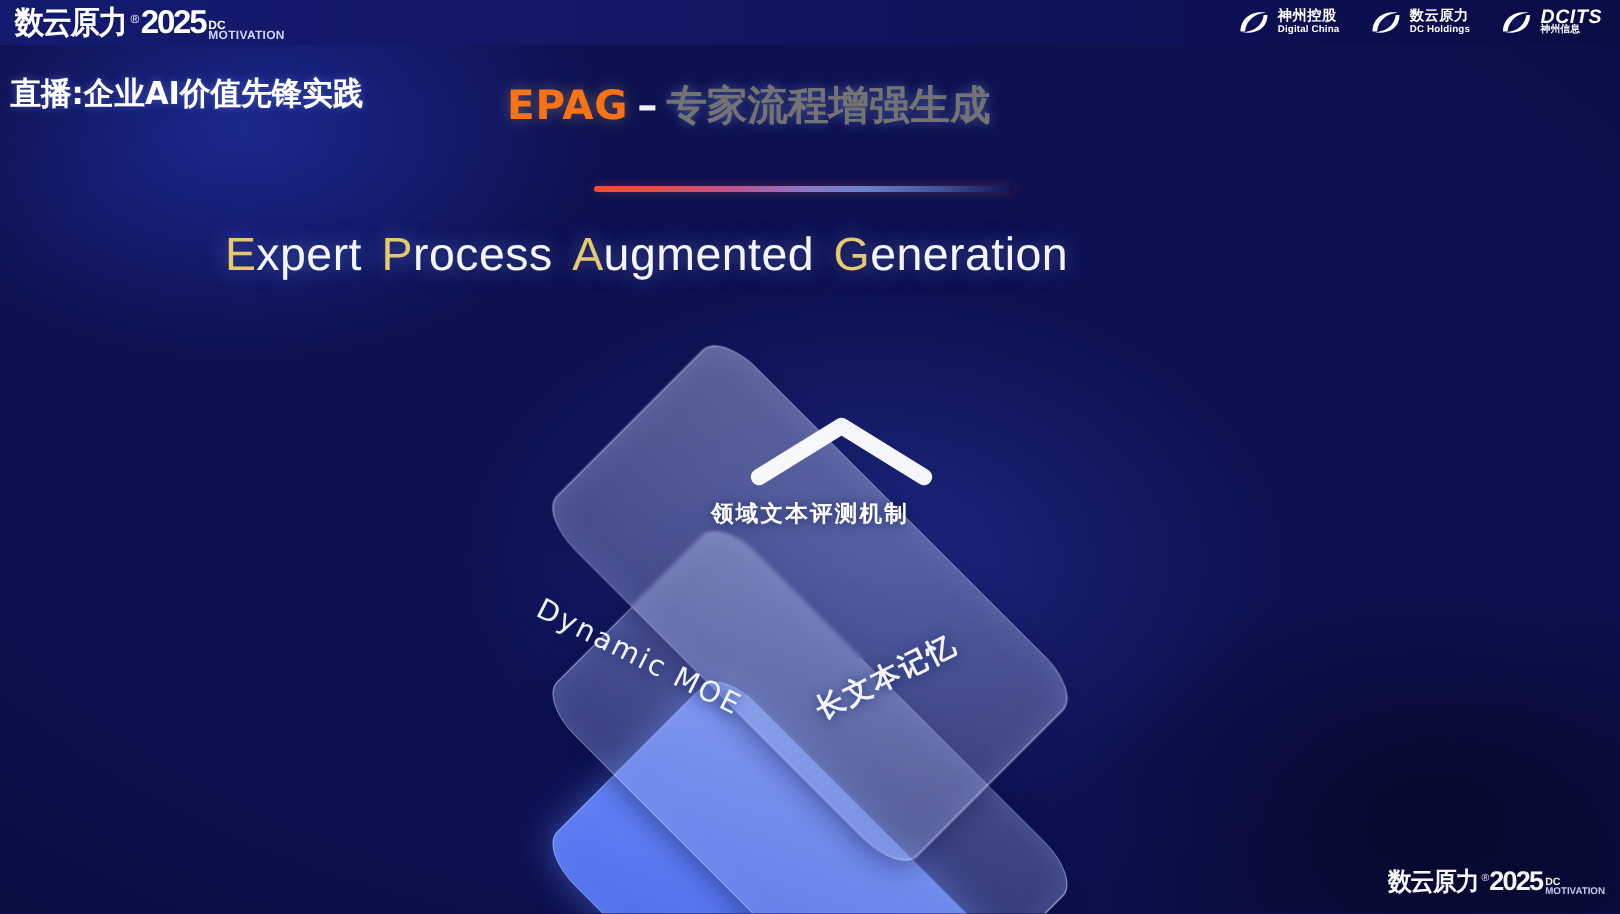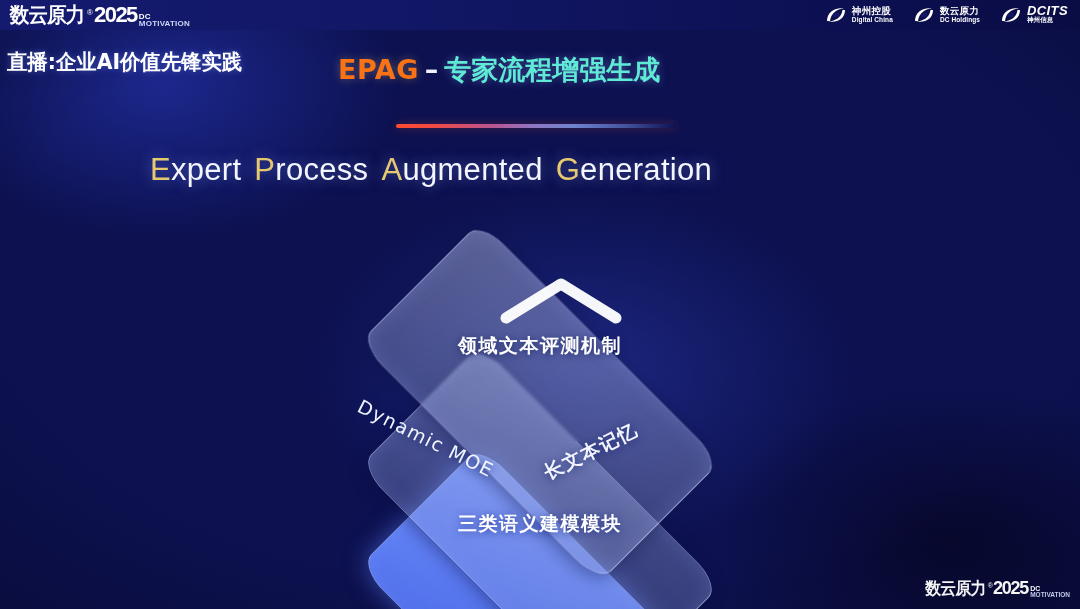--- a/index.html
+++ b/index.html
@@ -76,21 +76,21 @@
     text-shadow:0 0 6px rgba(120,150,255,.45);
   }
   .maintitle {
     position:absolute; left:338px; top:52px;
     font-size:27px; font-weight:bold;
     font-family:"DejaVu Sans","Liberation Sans",sans-serif;
     white-space:nowrap;
   }
   .mt-epag { color:#f97316; letter-spacing:.5px; text-shadow:0 0 10px rgba(233,203,114,.35); }
   .mt-dash { color:#f0f2ff; margin:0 6px; }
-  .mt-cn { color:#5eead4; text-shadow:0 0 8px rgba(150,175,255,.4);font-family:Liberation Mono, monospace; }
+  .mt-cn { color:#737373; text-shadow:0 0 8px rgba(150,175,255,.4);font-family:Liberation Mono, monospace; }
 
   
   .divider {
     position:absolute; left:396px; top:124px; width:280px; height:4px;
     border-radius:2px;
     background:linear-gradient(90deg,#ff4b2e 0%,#f04a45 14%,#b9558f 34%,#8d78c4 50%,#6d83cf 64%,#44539d 82%,rgba(30,40,110,0) 100%);
     box-shadow:0 0 8px rgba(255,90,60,.3);
   }
 
   
@@ -132,21 +132,21 @@
     border:1.5px solid rgba(170,195,255,.60);
     box-shadow:0 0 34px rgba(95,130,250,.55), 0 0 26px rgba(120,150,255,.30) inset;
   }
 
   .lay-top { top:4px; }
   .lay-mid { top:128px; }
   .lay-bot { top:228px; }
 
   .caption {
     position:absolute; width:500px; text-align:center; left:0;
-    color:#ffffff; font-size:19px; font-weight:bold;
+    color:#ffffff; font-size:15px; font-weight:bold;
     font-family:"DejaVu Sans","Liberation Sans",sans-serif;
     letter-spacing:1.5px; text-shadow:0 1px 7px rgba(20,30,90,.75);
     pointer-events:none;
   }
   .cap-top { top:105px; }
   .cap-bot { top:283px; color:#ffffff; text-shadow:0 1px 8px rgba(25,45,140,.8); }
 
   .chev {
     position:absolute; left:206px; top:42px; width:130px; height:52px;
   }
@@ -272,21 +272,20 @@
       <path d="M10 44 L65 10 L120 44" fill="none" stroke="#ffffff" stroke-width="11" stroke-linecap="round" stroke-linejoin="round" opacity="0.96"></path>
     </svg>
   </div>
 
   <div class="caption cap-top">领域文本评测机制</div>
 
   <div class="side-label lbl-left">Dynamic MOE</div>
 
   <div class="side-label lbl-right">长文本记忆</div>
 
-  <div class="caption cap-bot">三类语义建模模块</div>
 </div>
 
 <div class="watermark">
   <span class="wm-cn">数云原力</span>
   <span class="wm-reg">®</span>
   <span class="wm-year">2025</span>
   <span class="wm-tag">
     <span class="wm-dc">DC</span>
     <span class="wm-mot">MOTIVATION</span>
   </span>

